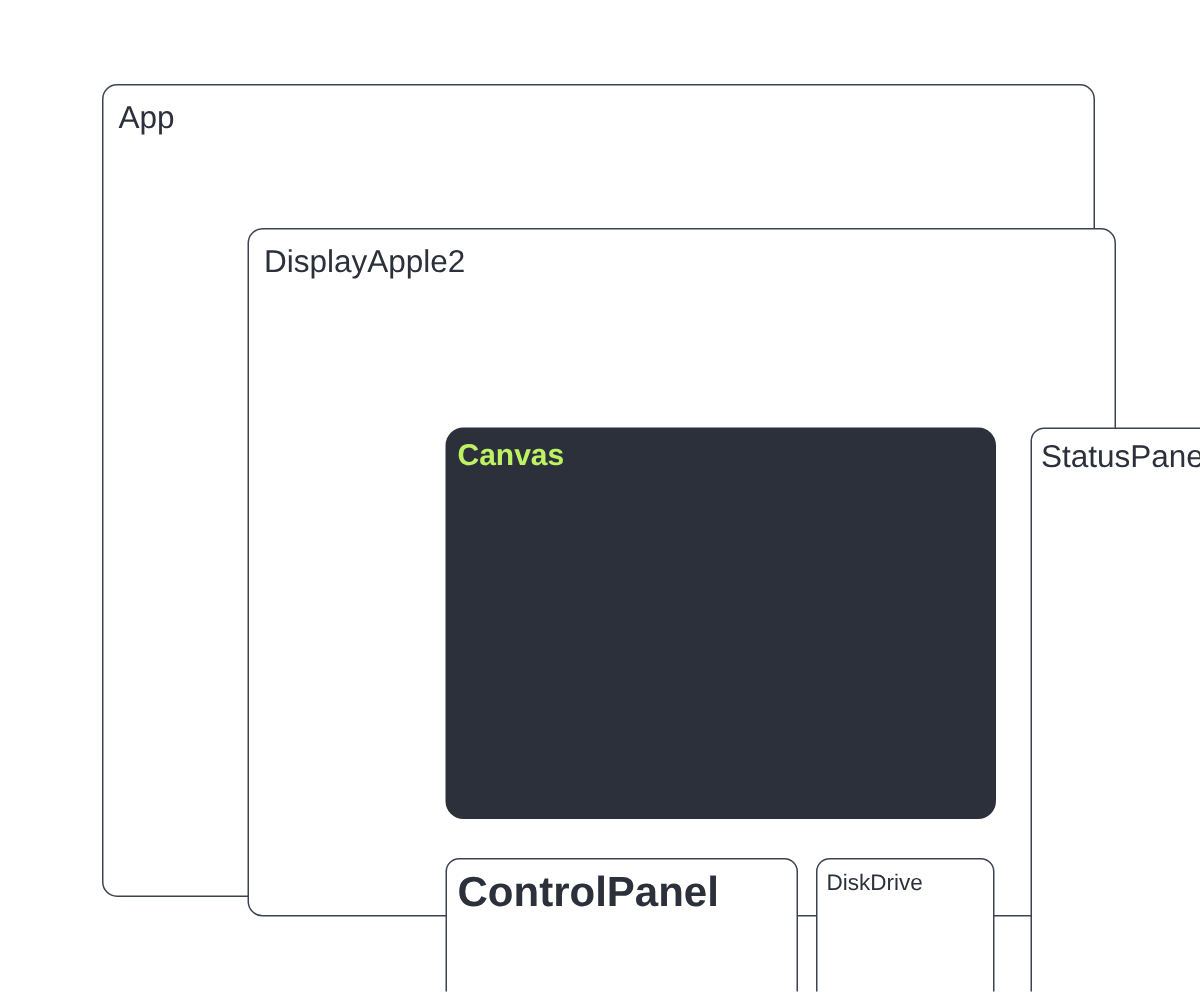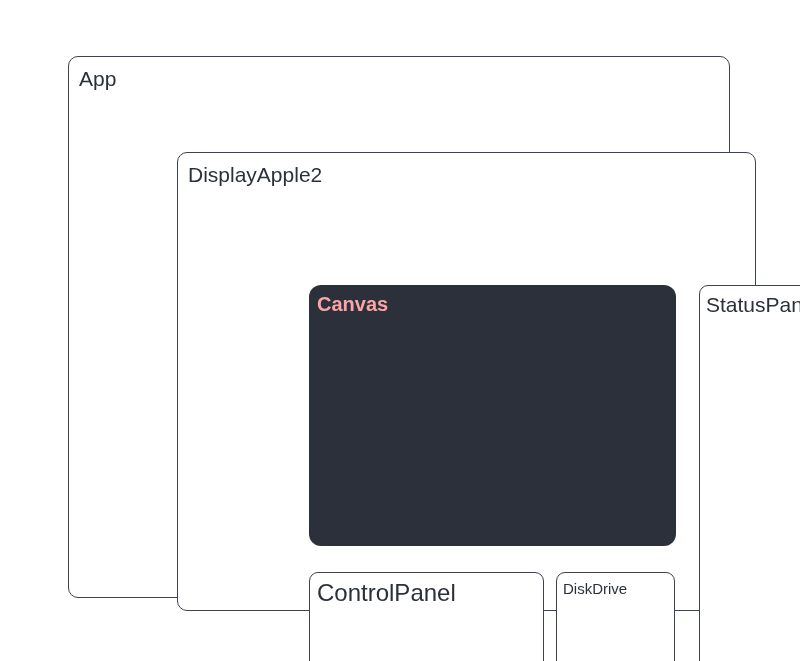--- a/index.html
+++ b/index.html
@@ -47,21 +47,21 @@
     border-radius: 10px;
   }
   .app-label {
     left: 10px;
     top: 11px;
     font-size: 21px;
   }
 
   
   .display-box {
-    left: 108px;
+    left: 96px;
     top: 95px;
     width: 579px;
     height: 459px;
     border-radius: 10px;
   }
   .display-label {
     left: 10px;
     top: 11px;
     font-size: 21px;
   }
@@ -74,21 +74,21 @@
     height: 261px;
     border-radius: 12px;
     background: #2b303b;
     border: none;
   }
   .canvas-label {
     left: 8px;
     top: 9px;
     font-size: 20px;
     font-weight: bold;
-    color: #fca5a5;
+    color: #bef264;
   }
 
   
   .status-box {
     left: 521px;
     top: 132px;
     width: 148px;
     height: 401px;
     border-radius: 9px;
   }
@@ -102,21 +102,22 @@
   .control-box {
     left: 131px;
     top: 419px;
     width: 235px;
     height: 114px;
     border-radius: 9px;
   }
   .control-label {
     left: 7px;
     top: 8px;
-    font-size: 24px;
+    font-size: 28px;
+    font-weight: bold;
   }
 
   
   .disk-box {
     left: 378px;
     top: 419px;
     width: 119px;
     height: 114px;
     border-radius: 9px;
   }

